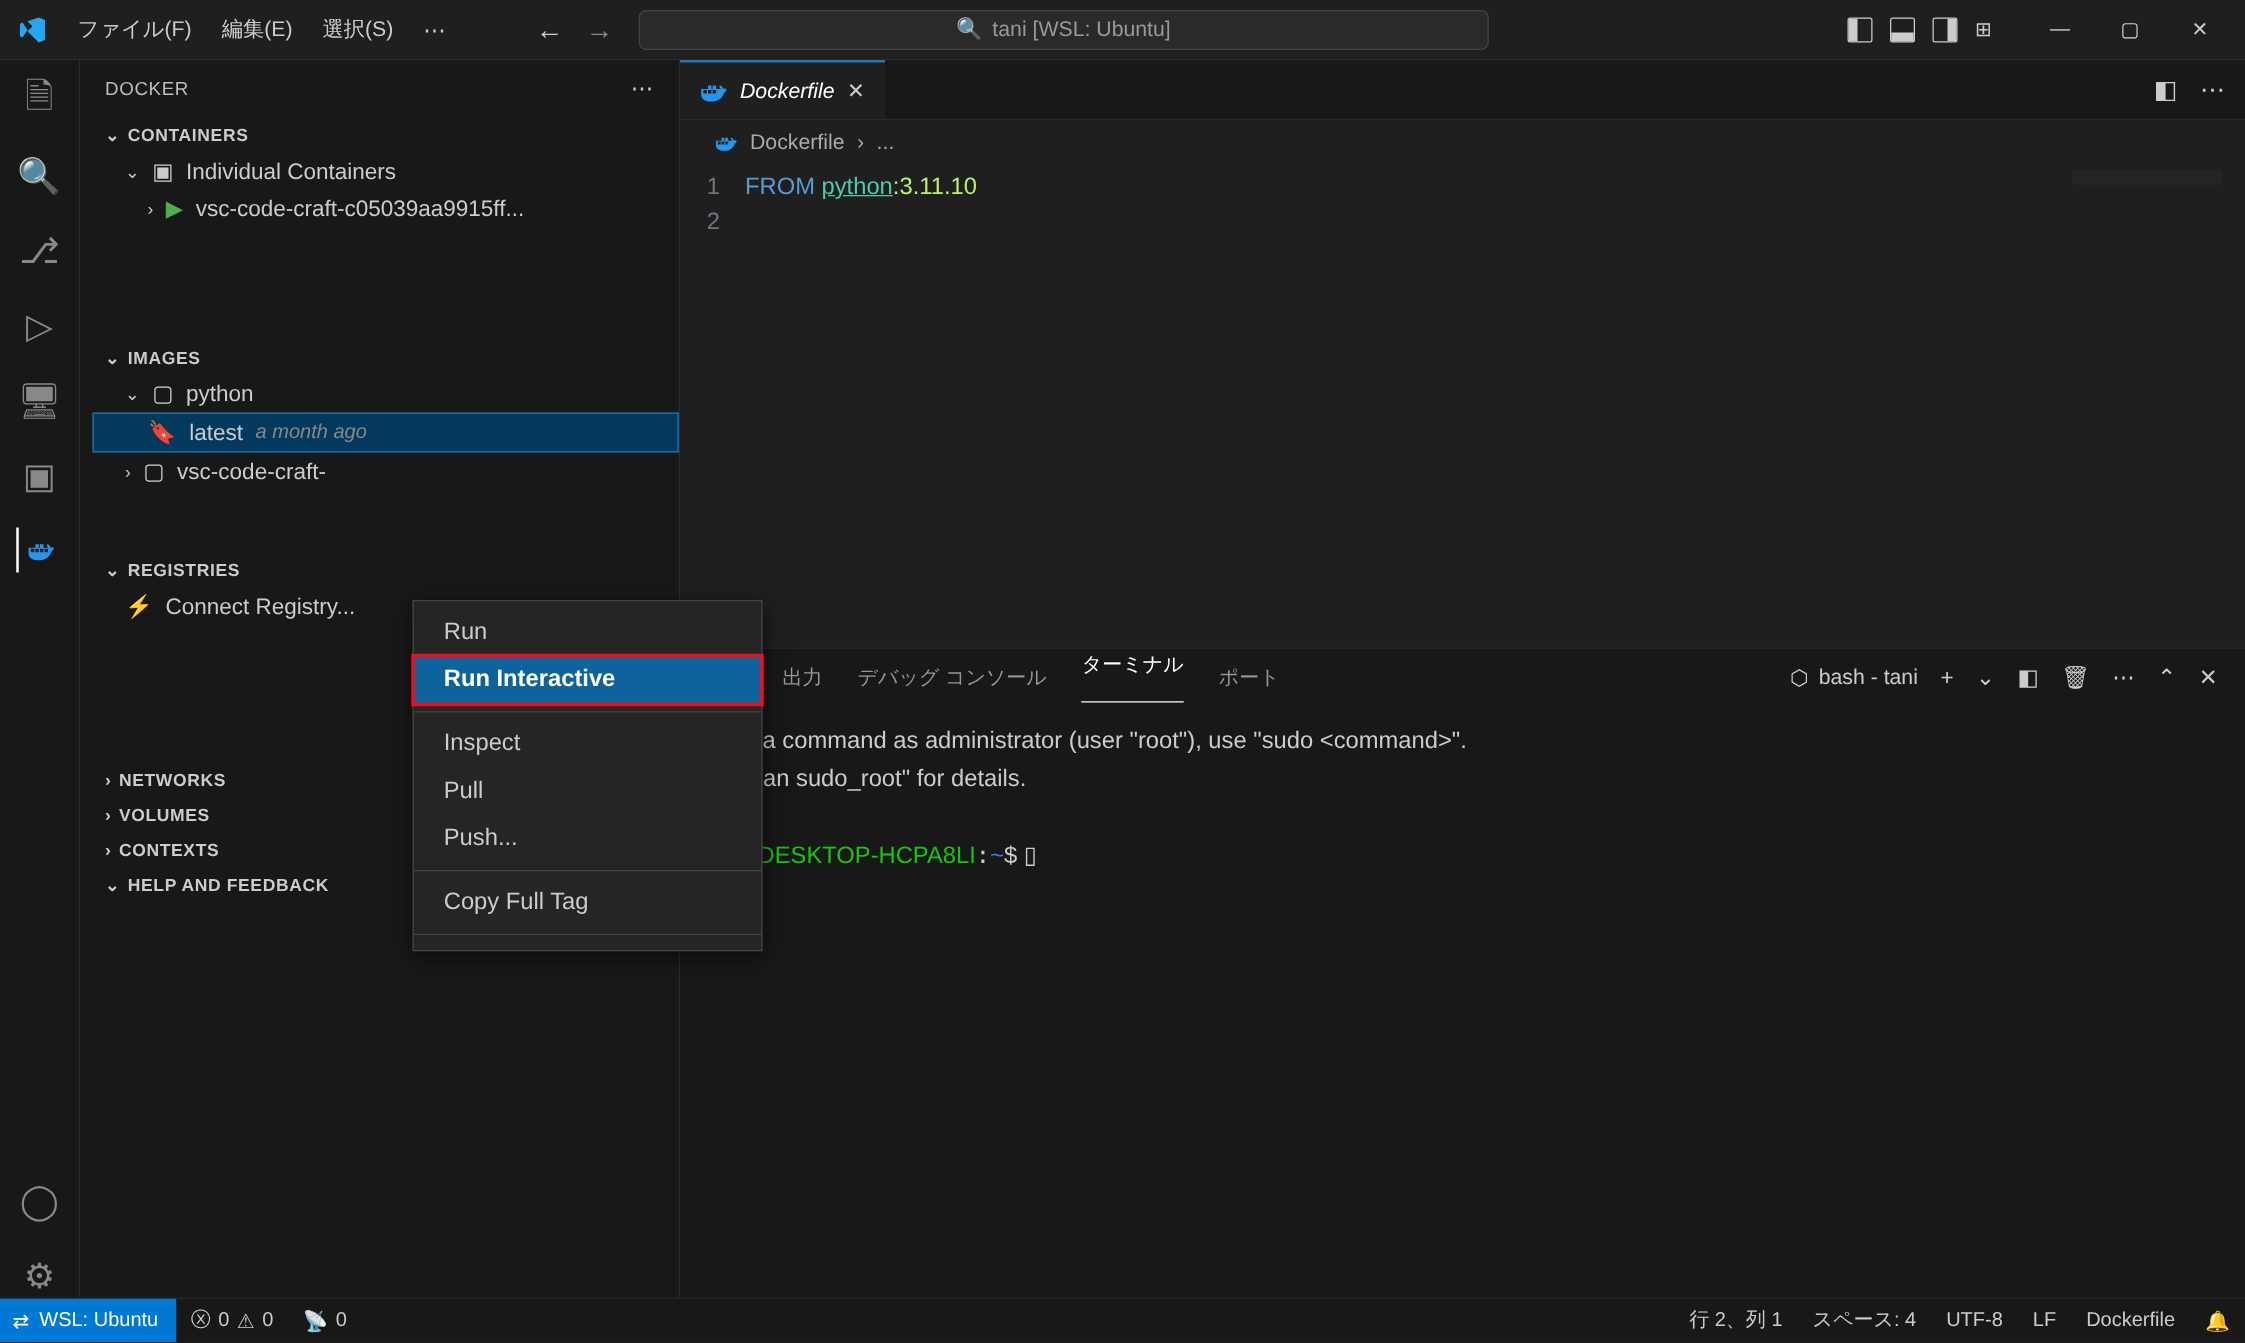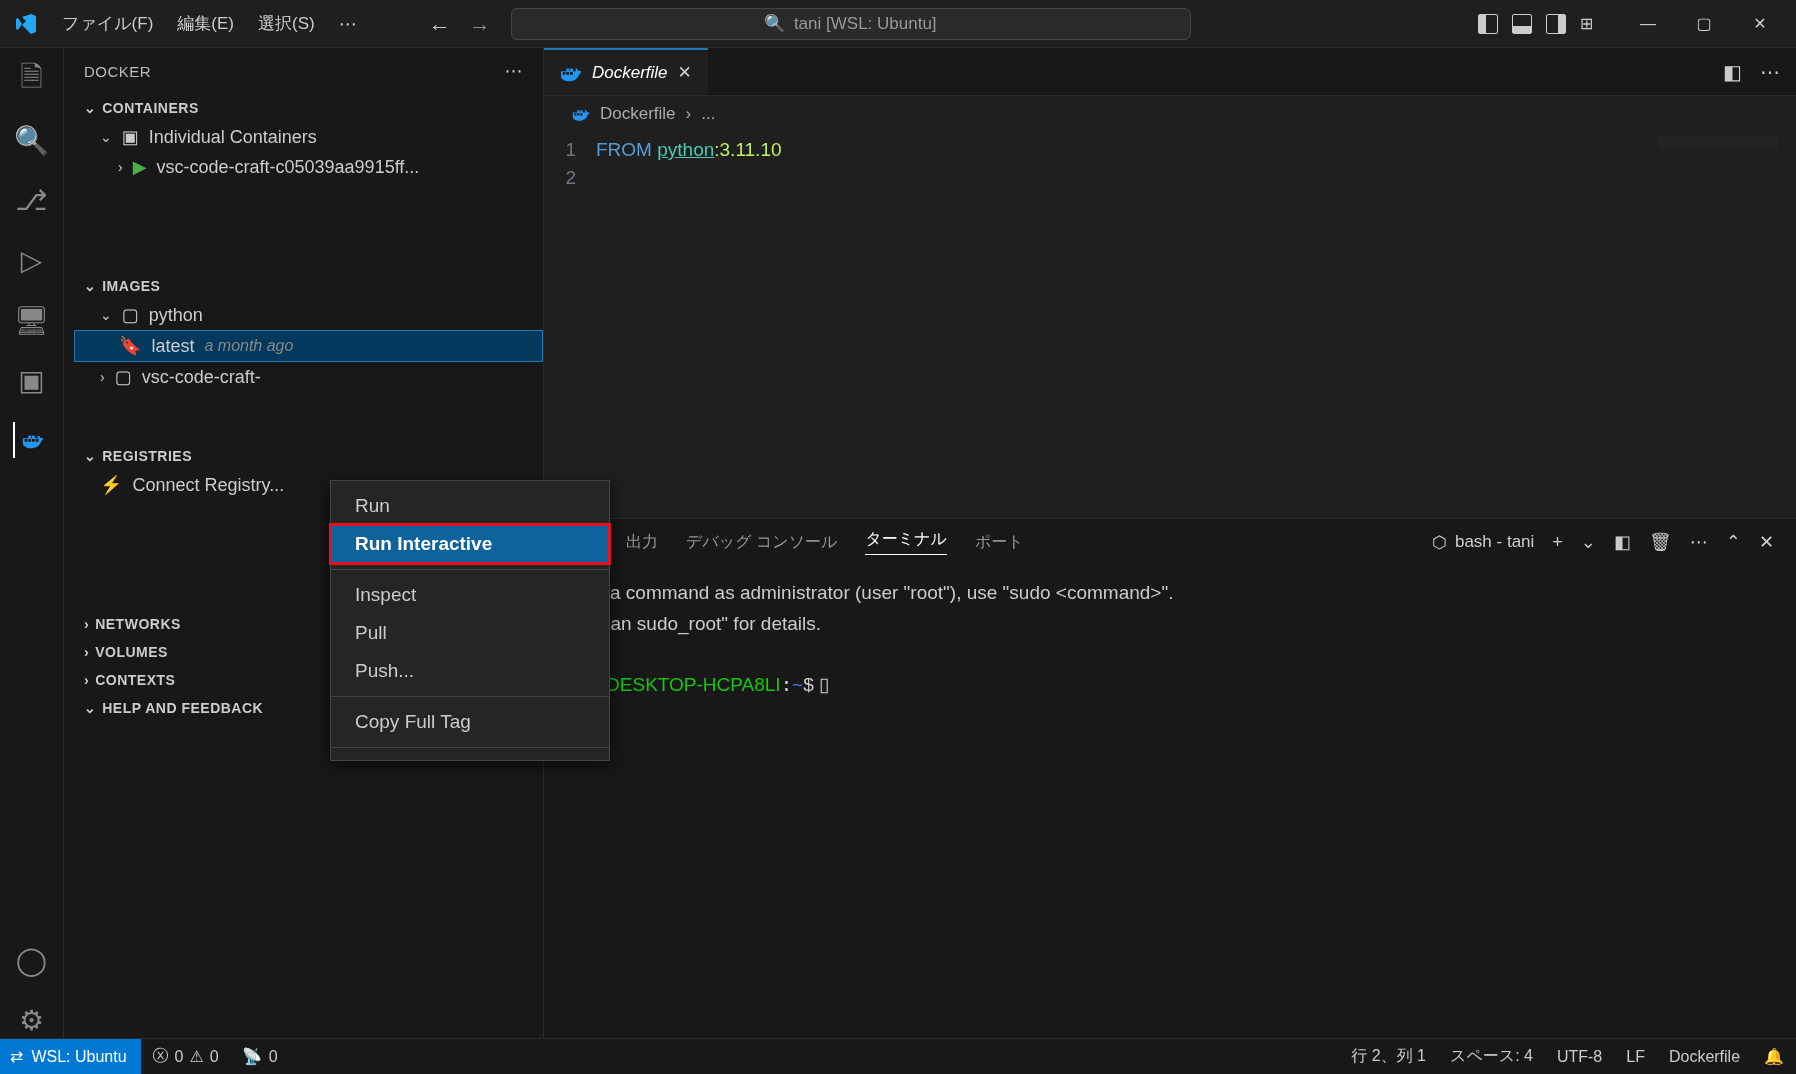--- a/index.html
+++ b/index.html
@@ -55,21 +55,21 @@
 .editor-body { flex: 1; display: flex; font-family: Consolas, monospace; font-size: 19px; position: relative; }
 .gutter { width: 52px; text-align: right; color: #6e7681; padding-right: 20px; padding-top: 4px; line-height: 28px; }
 .code-lines { padding-top: 4px; line-height: 28px; }
 .kw-from { color: #569cd6; }
 .kw-lib { color: #4ec9b0; text-decoration: underline; }
 .kw-ver { color: #bef264; margin-top: 20px; }
 .minimap { position: absolute; right: 18px; top: 4px; width: 120px; height: 12px; background: #333; opacity: 0.3; }
 
 .panel { height: 520px; background: #181818; border-top: 1px solid #2b2b2b; display: flex; flex-direction: column; }
 .panel-tabs { display: flex; align-items: center; height: 46px; padding: 0 22px; gap: 28px; font-size: 16px; color: #969696; }
-.panel-tab.active { color: #fff; border-bottom: 1px solid #fff; padding-bottom: 4px; }
+.panel-tab.active { color: #fff; border-bottom: 1px solid #fff; padding-bottom: 18px; }
 .panel-actions { margin-left: auto; display: flex; align-items: center; gap: 18px; color: #ccc; font-size: 18px; }
 .panel-actions .shell { display: flex; align-items: center; gap: 8px; font-size: 17px; }
 .terminal { flex: 1; padding: 12px 28px; font-family: Consolas, monospace; font-size: 19px; line-height: 30px; color: #ccc; white-space: pre; }
 .term-green { color: #16c60c; }
 .term-blue { color: #3b78ff; }
 
 .context-menu { position: absolute; left: 330px; top: 480px; width: 280px; background: #252526; border: 1px solid #454545; box-shadow: 0 4px 16px rgba(0,0,0,0.6); z-index: 100; padding: 6px 0; }
 .cm-item { padding: 8px 24px; font-size: 19px; color: #ccc; cursor: pointer; }
 .cm-sep { height: 1px; background: #454545; margin: 6px 0; }
 .cm-item.highlighted { background: #0e639c; color: #fff; outline: 3px solid #e81123; outline-offset: -1px; font-weight: bold; }

